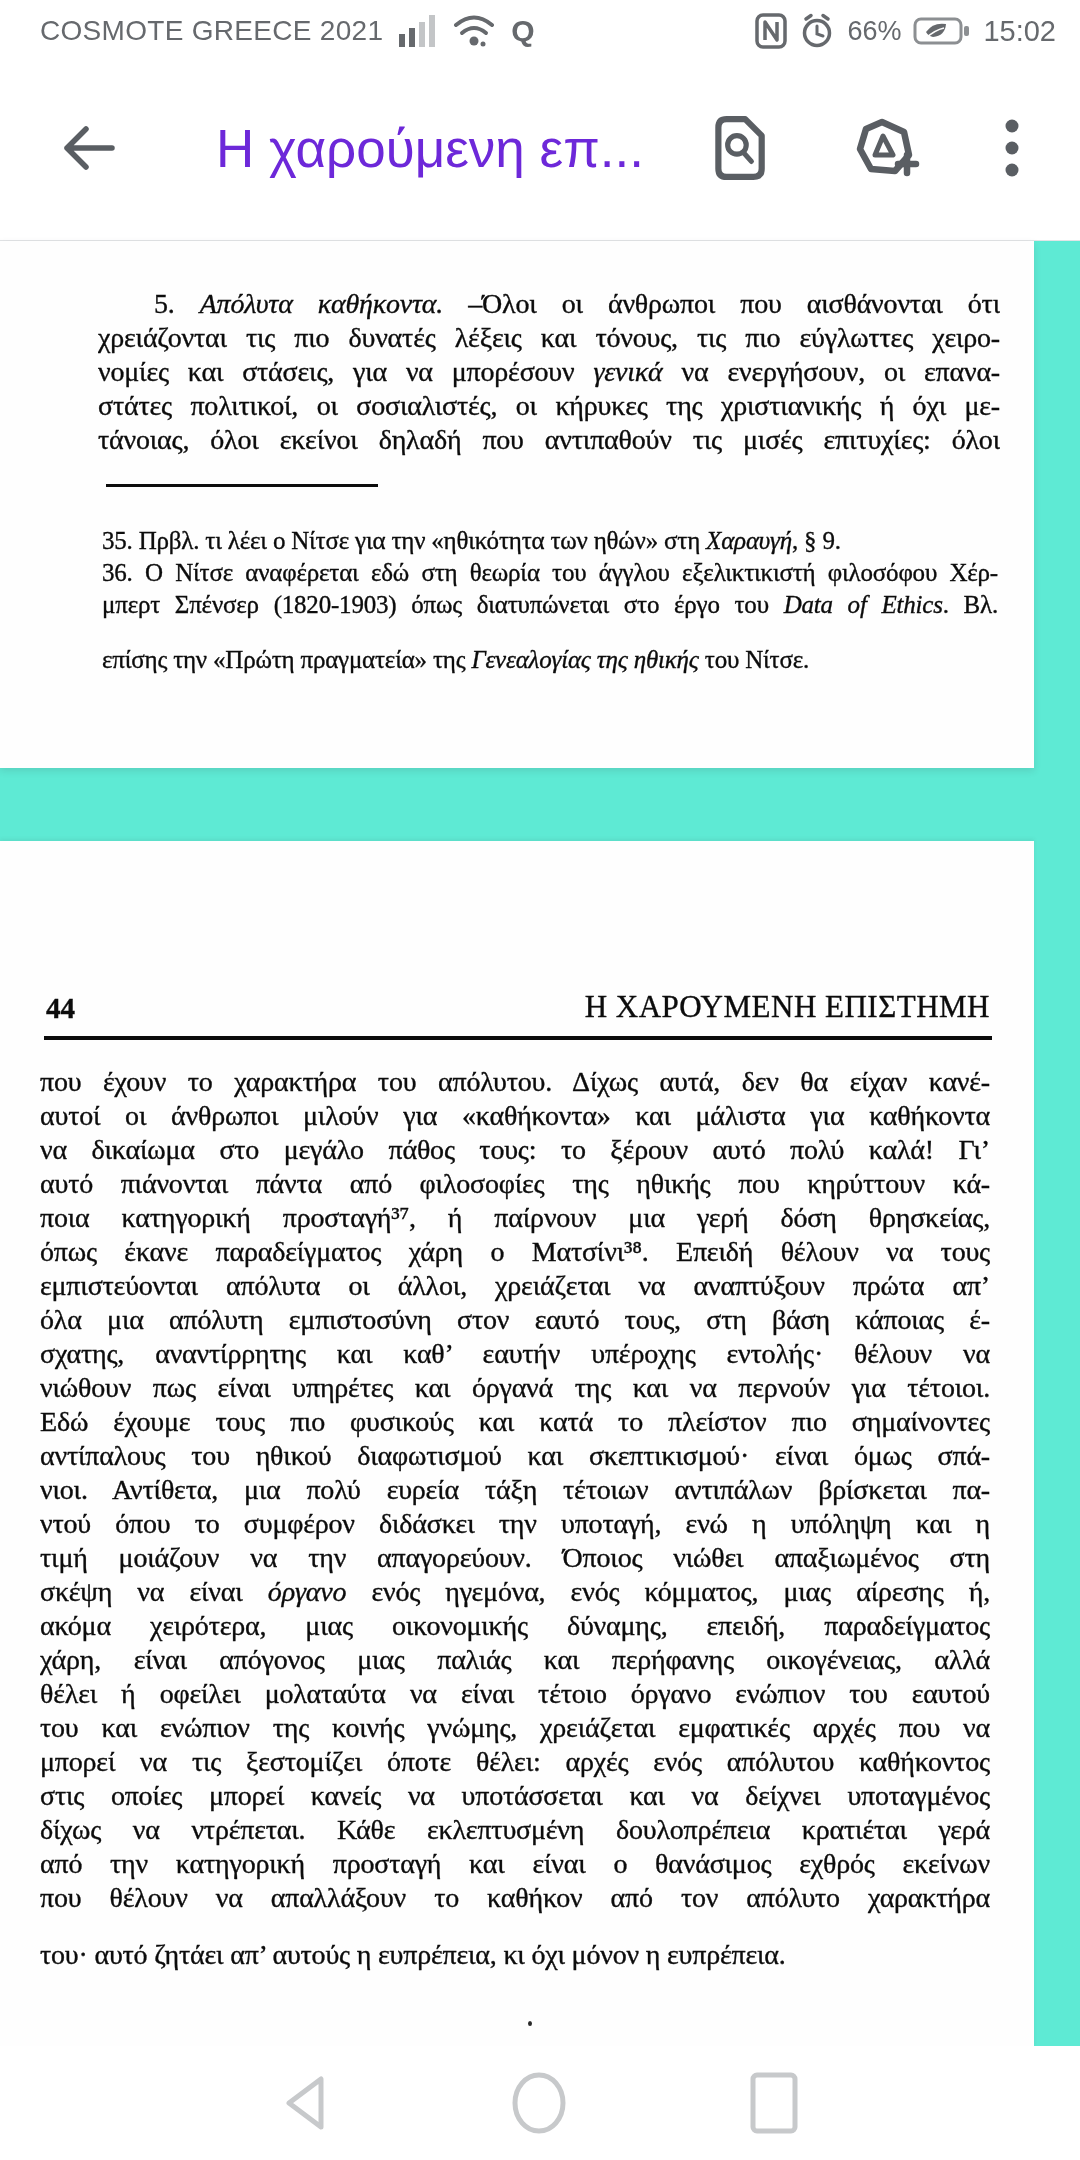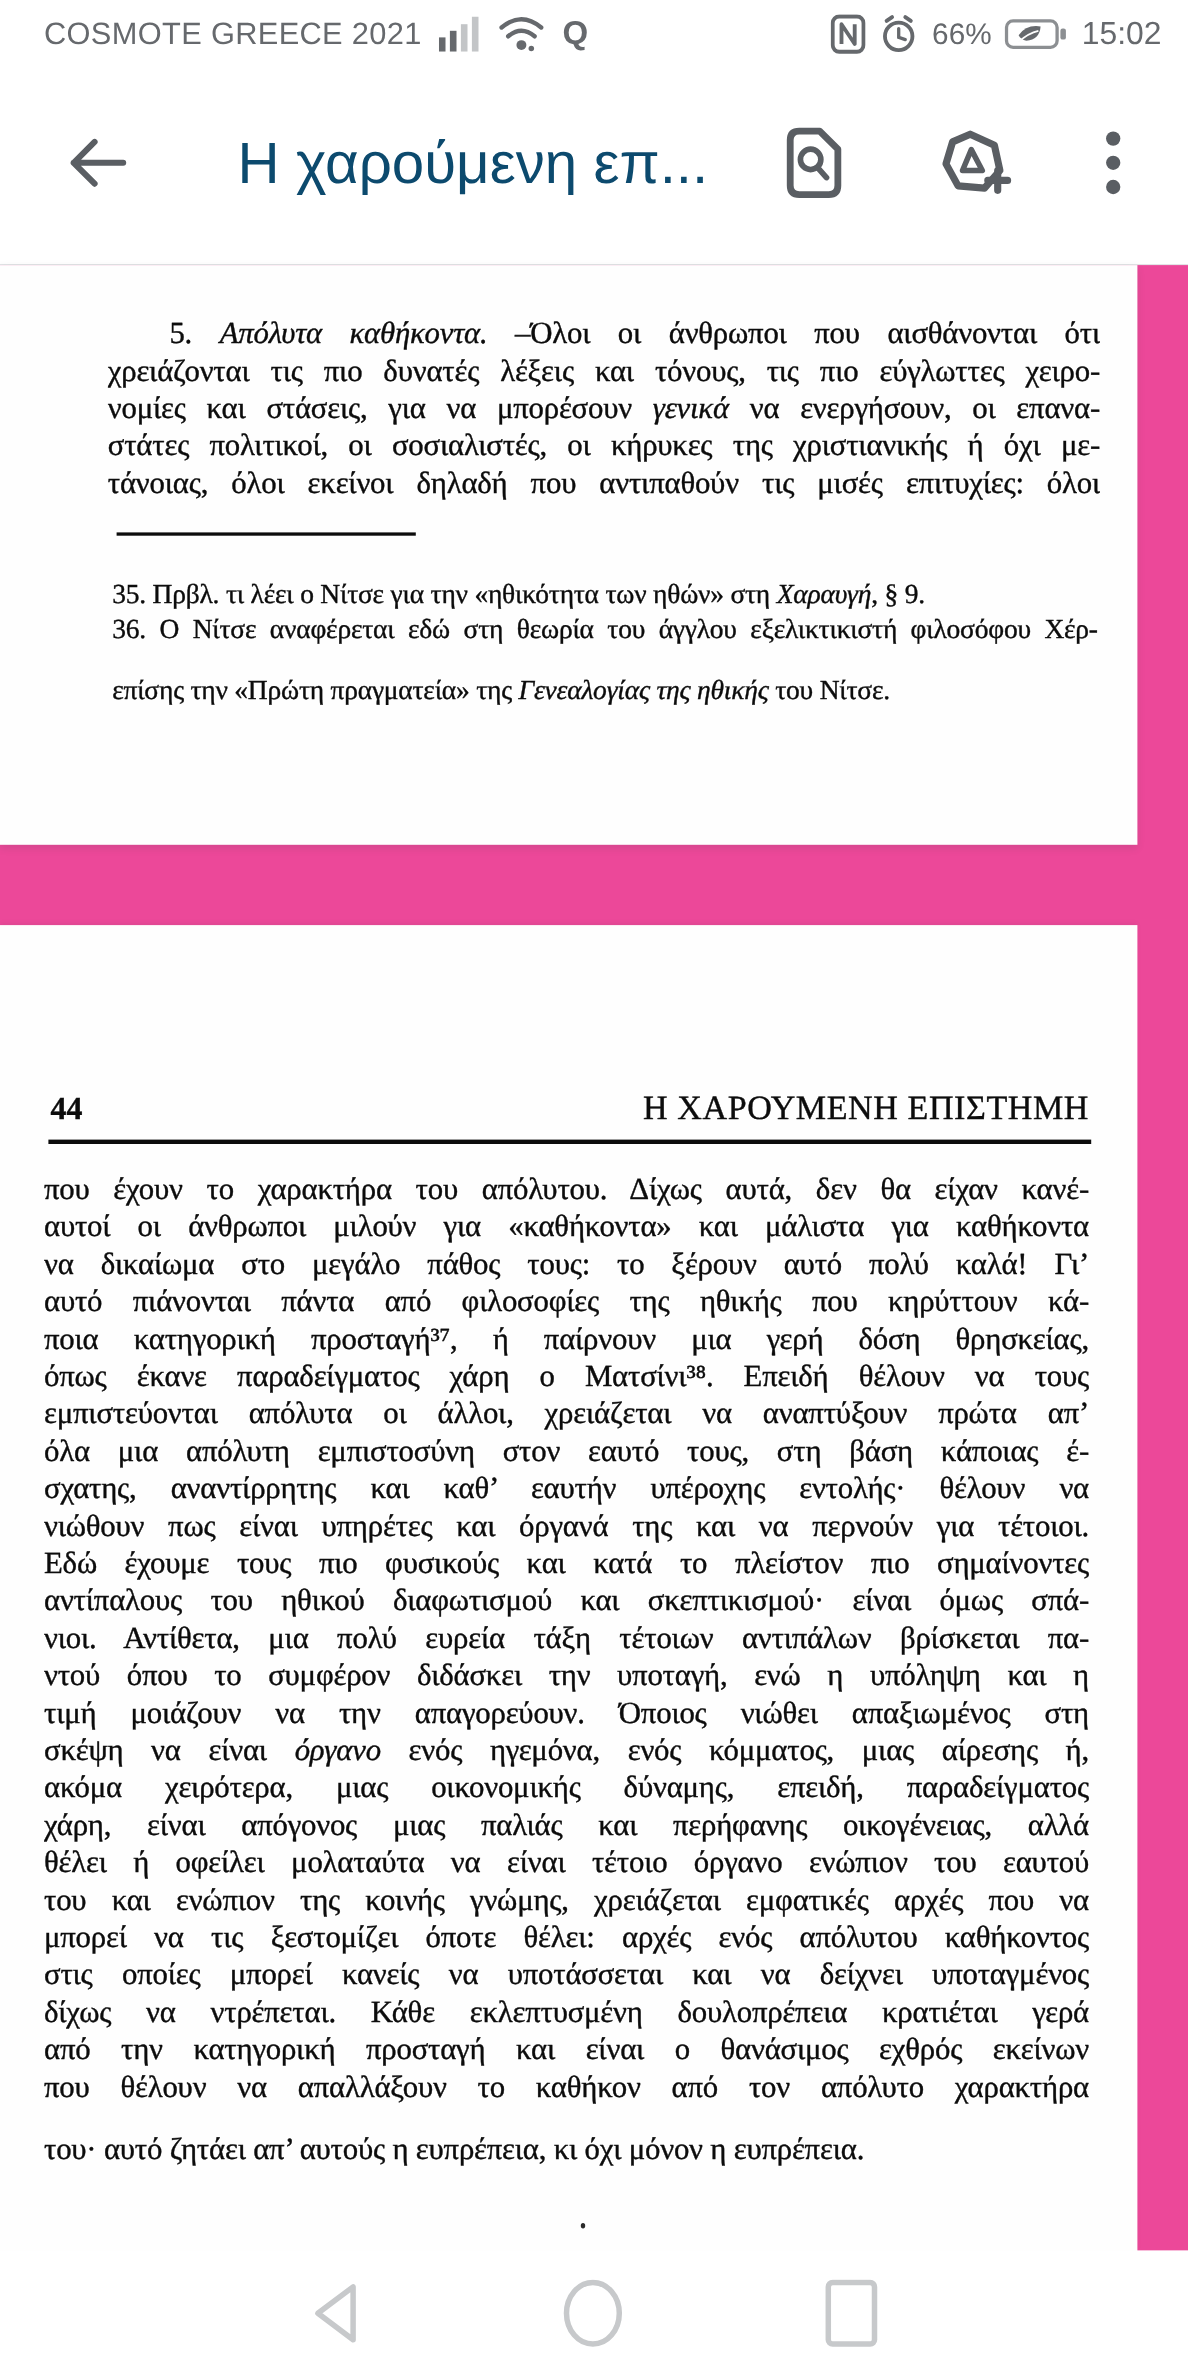--- a/index.html
+++ b/index.html
@@ -15,26 +15,26 @@
   .carrier{font-size:28px;letter-spacing:.3px;}
   .sb-q{font-size:30px;font-weight:700;}
   .sb-pct{font-size:27px;}
   .sb-time{font-size:29px;}
   .sbicon{display:block;}
 
   
   .app-bar{position:absolute;top:56px;left:0;right:0;height:184px;background:#fff;display:flex;
            align-items:center;padding:0 60px 0 60px;box-sizing:border-box;}
   .back-btn{width:56px;height:48px;margin-right:100px;flex:0 0 auto;cursor:pointer;}
-  .ab-title{flex:1 1 auto;font-size:53px;color:#0c4a6e;white-space:nowrap;overflow:hidden;}
+  .ab-title{flex:1 1 auto;font-size:53px;color:#6d28d9;white-space:nowrap;overflow:hidden;}
   .ab-icons{display:flex;align-items:center;gap:84px;flex:0 0 auto;}
   .ab-icons svg{display:block;cursor:pointer;}
 
   
-  .doc-viewport{position:absolute;top:240px;left:0;width:1080px;height:1806px;background:#ec4899;
+  .doc-viewport{position:absolute;top:240px;left:0;width:1080px;height:1806px;background:#5eead4;
                 border-top:1px solid #e2e4e6;box-sizing:border-box;}
   .page{position:absolute;left:0;width:1034px;background:#fefefe;}
   .page1{top:0;height:527px;box-shadow:0 3px 7px rgba(60,64,70,.14);}
   .page2{top:600px;height:1206px;box-shadow:0 -2px 4px rgba(60,64,70,.08);}
 
   .book{font-family:"Liberation Serif","DejaVu Serif",serif;color:#0c0c0c;
         -webkit-text-stroke:.35px #0c0c0c;}
   .tl{text-align:justify;text-align-last:justify;overflow:hidden;white-space:normal;}
   .tl.nojust{text-align-last:left;margin-top:23px;}
 
@@ -133,20 +133,21 @@
           <div class="tl">5. <i>Απόλυτα καθήκοντα.</i> –Όλοι οι άνθρωποι που αισθάνονται ότι</div>
           <div class="tl">χρειάζονται τις πιο δυνατές λέξεις και τόνους, τις πιο εύγλωττες χειρο-</div>
           <div class="tl">νομίες και στάσεις, για να μπορέσουν <i>γενικά</i> να ενεργήσουν, οι επανα-</div>
           <div class="tl">στάτες πολιτικοί, οι σοσιαλιστές, οι κήρυκες της χριστιανικής ή όχι με-</div>
           <div class="tl">τάνοιας, όλοι εκείνοι δηλαδή που αντιπαθούν τις μισές επιτυχίες: όλοι</div>
         </div>
       <div class="fn-rule"></div>
       <div class="footnotes">
           <div class="tl nojust">35. Πρβλ. τι λέει ο Νίτσε για την «ηθικότητα των ηθών» στη <i>Χαραυγή</i>, § 9.</div>
           <div class="tl">36. Ο Νίτσε αναφέρεται εδώ στη θεωρία του άγγλου εξελικτικιστή φιλοσόφου Χέρ-</div>
+          <div class="tl">μπερτ Σπένσερ (1820-1903) όπως διατυπώνεται στο έργο του <i>Data of Ethics</i>. Βλ.</div>
           <div class="tl nojust">επίσης την «Πρώτη πραγματεία» της <i>Γενεαλογίας της ηθικής</i> του Νίτσε.</div>
         </div>
     </div>
 
     <div class="page page2 book">
       <div class="pg-header">
         <span class="pg-num">44</span>
         <span class="run-title">Η ΧΑΡΟΥΜΕΝΗ ΕΠΙΣΤΗΜΗ</span>
       </div>
       <div class="header-rule"></div>

